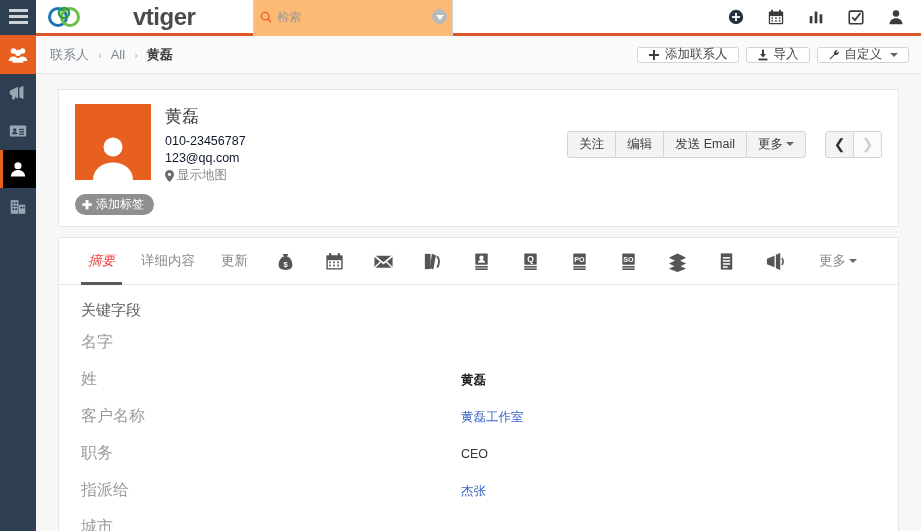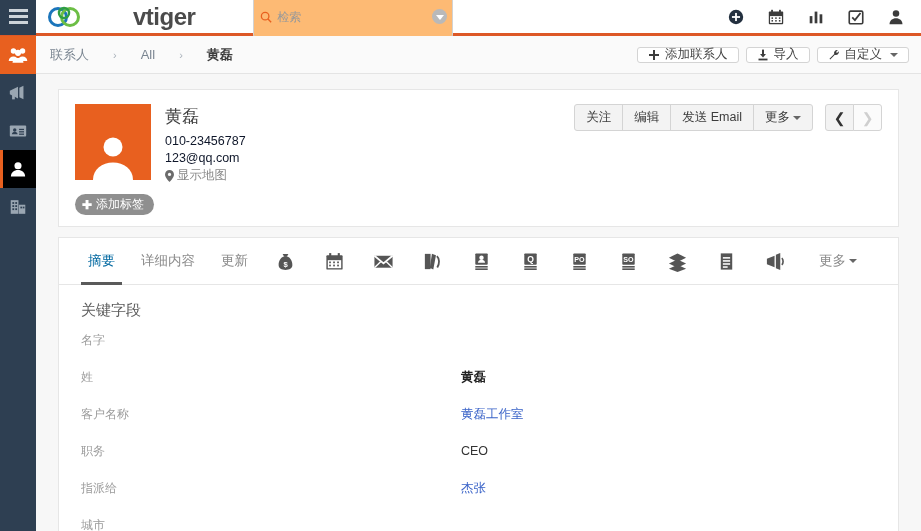--- a/index.html
+++ b/index.html
@@ -72,21 +72,21 @@
     content: ""; position: absolute; left: 0; top: 0; bottom: 0; width: 3px;
     background: #e8601f;
   }
 
   
   .crumbbar {
     position: absolute; top: 36px; left: 36px; width: 885px; height: 38px;
     background: #fafafa; border-bottom: 1px solid #e4e4e4;
     display: flex; align-items: center; padding: 0 12px 0 14px;
   }
-  .crumbs { display: flex; align-items: center; gap: 24px; font-size: 13px; }
+  .crumbs { display: flex; align-items: center; gap: 9px; font-size: 13px; }
   .crumb { color: #7a8591; cursor: pointer; }
   .crumb.current { color: #3c3c3c; font-weight: bold; cursor: default; }
   .crumb-sep { color: #a9b1ba; font-size: 11px; }
   .crumb-actions { margin-left: auto; display: flex; gap: 7px; }
   .btn {
     border: 1px solid #d4d4d4; background: #fff; border-radius: 3px;
     font-size: 12.5px; color: #444; height: 16px; padding: 0 10px;
     display: inline-flex; align-items: center; gap: 5px; cursor: pointer;
     font-family: "Liberation Sans", sans-serif; white-space: nowrap;
   }
@@ -114,21 +114,21 @@
   }
   .avatar svg { width: 52px; height: 48px; display: block; }
   .pinfo { margin-left: 14px; padding-top: 1px; }
   .pname { font-size: 17px; color: #3f3f3f; margin-bottom: 5px; }
   .pline { font-size: 12.5px; color: #0f172a; line-height: 17px; }
   .maplink {
     font-size: 12.5px; color: #8a8a8a; display: flex; align-items: center;
     gap: 3px; cursor: pointer; line-height: 17px;
   }
   .maplink svg { width: 9px; height: 12px; }
-  .phead-actions { margin-left: auto; display: flex; align-items: flex-start; gap: 0; }
+  .phead-actions { margin-left: auto; display: flex; align-items: center; gap: 7px; }
   .btn-group { display: flex; }
   .btn-group .gbtn {
     border: 1px solid #d4d4d4; background: #f3f3f3; color: #3d3d3d;
     font-size: 12.5px; height: 27px; padding: 0 11px; cursor: pointer;
     display: inline-flex; align-items: center; margin-left: -1px;
     font-family: "Liberation Sans", sans-serif; white-space: nowrap;
   }
   .btn-group .gbtn:first-child { margin-left: 0; border-radius: 3px 0 0 3px; }
   .btn-group .gbtn:last-child { border-radius: 0 3px 3px 0; }
   .nav-group { display: flex; margin-left: 12px; }
@@ -153,36 +153,36 @@
   .tabcard { margin-top: 10px; background: #fff; border: 1px solid #e6e6e6; }
   .tabs {
     display: flex; align-items: center; height: 47px;
     border-bottom: 1px solid #e6e6e6; padding: 0 16px; gap: 0;
   }
   .tab {
     position: relative; height: 47px; display: flex; align-items: center;
     justify-content: center; padding: 0 13px; cursor: pointer;
     font-size: 13.5px; color: #8b8b8b;
   }
-  .tab.active { color: #0369a1; }
+  .tab.active { color: #ef4444; font-style: italic; }
   .tab.active::after {
     content: ""; position: absolute; left: 6px; right: 6px; bottom: 0;
     height: 3px; background: #5a5a5a;
   }
   .tab.icon-tab { padding: 0 14px; }
   .tab.icon-tab svg { width: 21px; height: 21px; }
   .tab.more { color: #8b8b8b; margin-left: 6px; }
 
   
   .fields { padding: 16px 22px 0 22px; }
   .fields-title { font-size: 15px; color: #5b5b5b; margin-bottom: 12px; }
   .frow {
     display: flex; align-items: baseline; height: 37px;
   }
-  .flabel { width: 380px; font-size: 12px; color: #9b9b9b; }
+  .flabel { width: 380px; font-size: 16px; color: #9b9b9b; }
   .fvalue { font-size: 12.5px; color: #333; }
   .fvalue.bold { font-weight: bold; color: #222; }
   .fvalue.link { color: #3a63c8; cursor: pointer; }
 </style>
 </head>
 <body>
 
 <div class="app">
 
   <div class="topbar">

